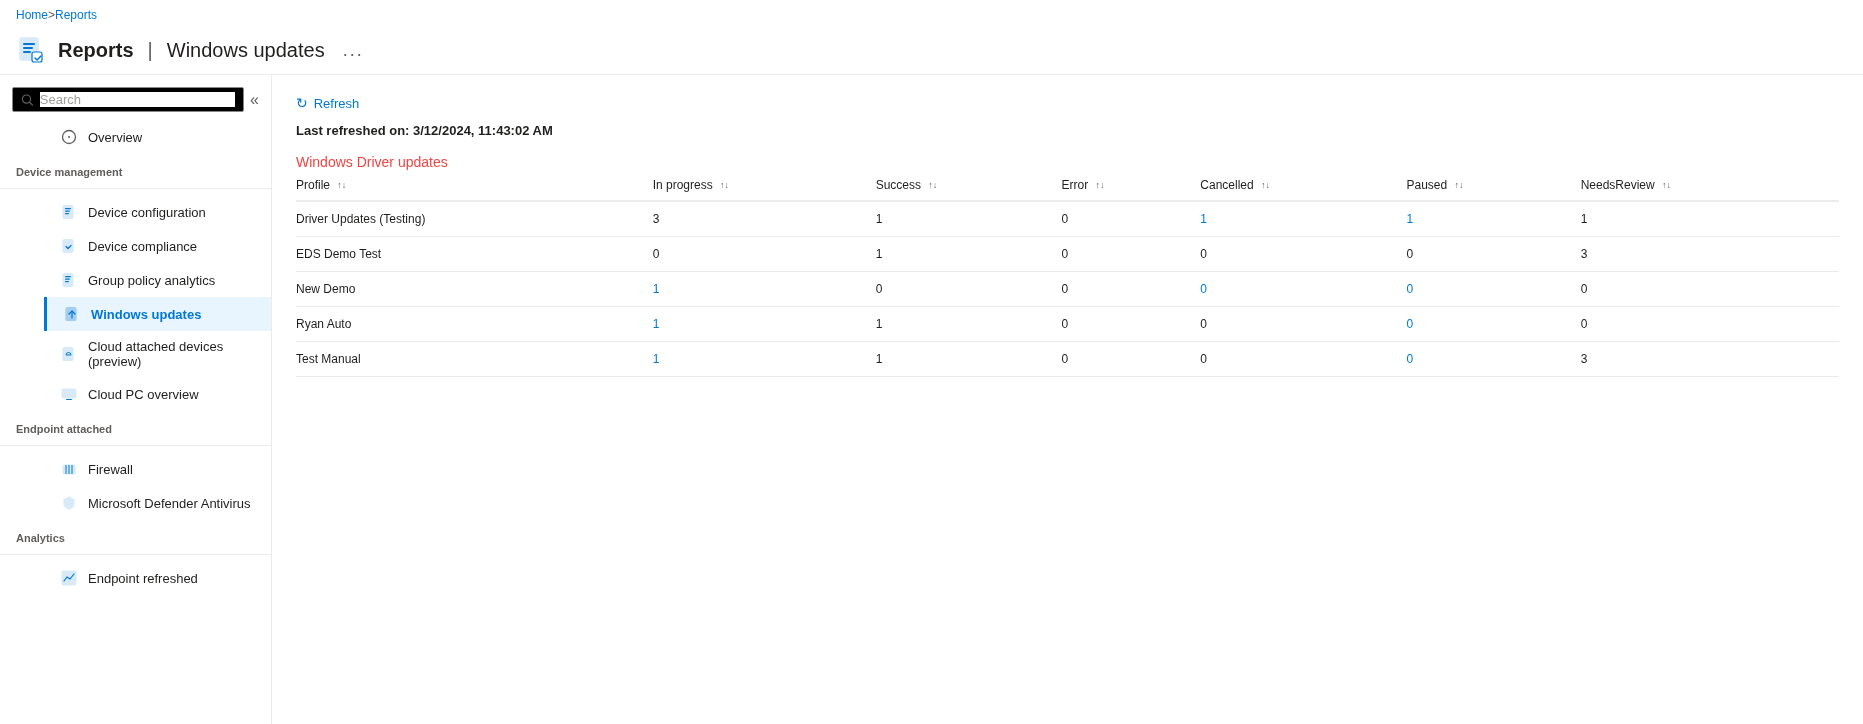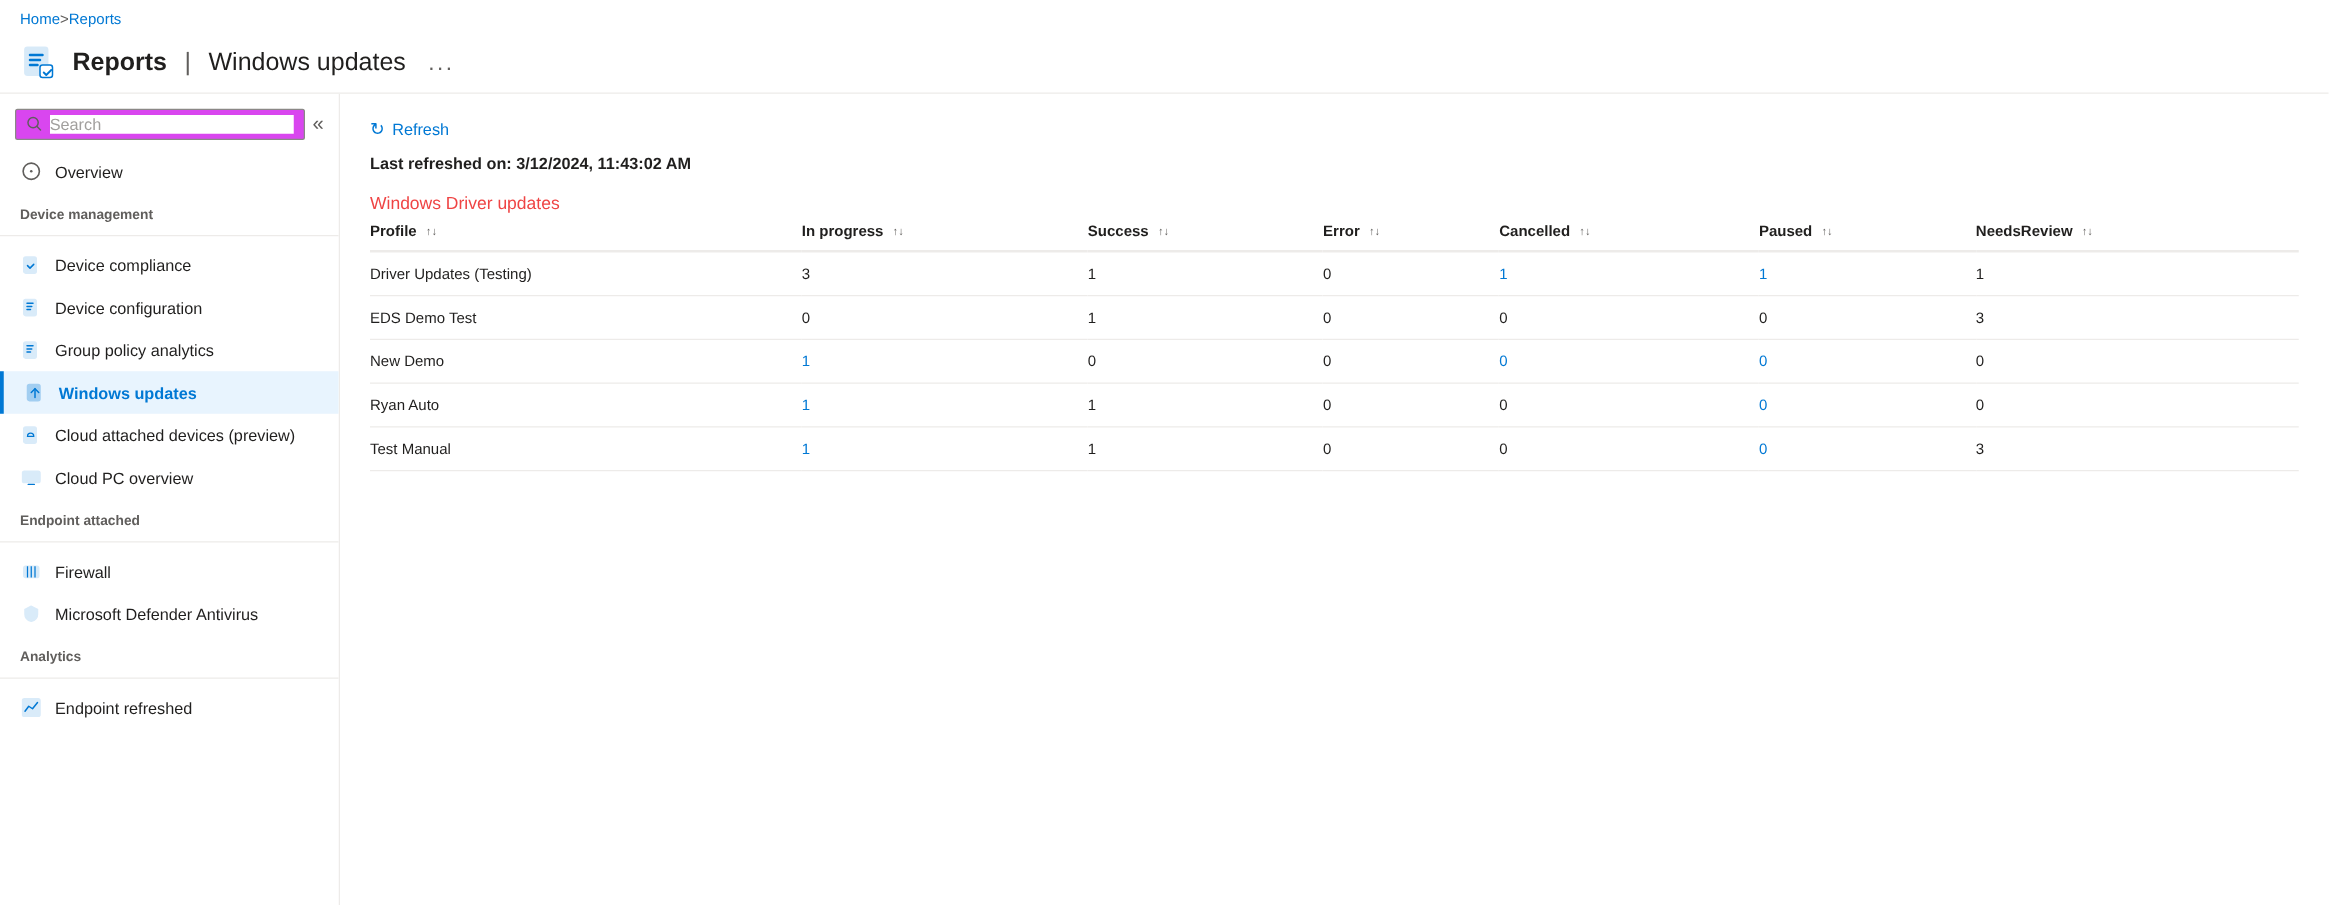--- a/index.html
+++ b/index.html
@@ -17,44 +17,44 @@
     .app-header-sep { color: #605e5c; font-size: 20px; font-weight: 300; margin: 0 4px; }
     .app-header-sub { font-size: 20px; font-weight: 400; color: #201f1e; }
     .app-header-more { color: #605e5c; font-size: 18px; margin-left: 8px; cursor: pointer; letter-spacing: 2px; }
 
     
     .main-layout { display: flex; flex: 1; overflow: hidden; }
 
     
     .sidebar { width: 272px; min-width: 272px; border-right: 1px solid #edebe9; display: flex; flex-direction: column; overflow-y: auto; padding-bottom: 16px; }
     .sidebar-search-row { display: flex; align-items: center; padding: 12px 12px 8px 12px; gap: 6px; }
-    .sidebar-search { display: flex; align-items: flex-start; flex: 1; border: 1px solid #8a8886; border-radius: 2px; padding: 4px 8px; gap: 6px; background: #d946ef; }
+    .sidebar-search { display: flex; align-items: flex-end; flex: 1; border: 1px solid #8a8886; border-radius: 2px; padding: 4px 8px; gap: 6px; background: #000000; }
     .sidebar-search input { border: none; outline: none; font-size: 13px; width: 100%; color: #201f1e; }
     .sidebar-search input::placeholder { color: #a19f9d; }
     .sidebar-collapse { color: #605e5c; cursor: pointer; font-size: 16px; display: flex; align-items: center; }
 
-    .sidebar-nav-item { display: flex; align-items: center; gap: 10px; padding: 8px 16px; cursor: pointer; color: #201f1e; font-size: 13px; }
+    .sidebar-nav-item { display: flex; align-items: center; gap: 10px; padding: 8px 16px; cursor: pointer; color: #201f1e; font-size: 13px; margin-left: 44px; }
     .sidebar-nav-item.active { background: #e8f4fe; color: #0078d4; font-weight: 600; border-left: 3px solid #0078d4; }
     .sidebar-nav-item .nav-icon { width: 18px; height: 18px; display: flex; align-items: center; justify-content: center; flex-shrink: 0; }
     .sidebar-nav-item .nav-icon svg { width: 16px; height: 16px; }
 
     .sidebar-section-label { font-size: 11px; font-weight: 600; color: #605e5c; padding: 12px 16px 4px 16px; text-transform: none; }
     .sidebar-divider { border: none; border-top: 1px solid #edebe9; margin: 6px 0; }
 
     
     .content { flex: 1; padding: 16px 24px; overflow-y: auto; }
     .refresh-row { display: flex; align-items: center; gap: 8px; margin-bottom: 8px; }
     .refresh-btn { display: flex; align-items: center; gap: 6px; background: none; border: none; color: #0078d4; cursor: pointer; font-size: 13px; padding: 4px 0; }
     .refresh-icon { font-size: 14px; }
     .last-refreshed { font-size: 13px; font-weight: 600; color: #201f1e; margin-bottom: 16px; }
     .section-title { font-size: 14px; font-weight: 400; color: #ef4444; }
 
     
     .data-table { width: 100%; border-collapse: collapse; }
-    .data-table th { text-align: left; font-weight: 700; font-size: 12px; color: #201f1e; border-bottom: 2px solid #edebe9; padding: 8px 12px 8px 0; white-space: nowrap; }
+    .data-table th { text-align: left; font-weight: 400; font-size: 12px; color: #201f1e; border-bottom: 2px solid #edebe9; padding: 8px 12px 8px 0; white-space: nowrap; }
     .data-table th .sort-icons { display: inline-flex; flex-direction: column; margin-left: 4px; vertical-align: middle; font-size: 9px; color: #605e5c; line-height: 1; }
     .data-table td { font-size: 12px; color: #201f1e; border-bottom: 1px solid #edebe9; padding: 10px 12px 10px 0; vertical-align: middle; }
     .data-table td.link { color: #0078d4; cursor: pointer; }
   </style>
 </head>
 <body>
 
 <div class="breadcrumb">
   <a href="#" style="color:#0078d4;text-decoration:none;">Home</a>
   <span>&gt;</span>
@@ -102,36 +102,36 @@
       <span>Overview</span>
     </div>
 
     <div class="sidebar-section-label">Device management</div>
     <hr class="sidebar-divider">
 
     <div class="sidebar-nav-item">
       <span class="nav-icon">
         <svg width="16" height="16" viewBox="0 0 16 16" fill="none">
           <rect x="2" y="1.5" width="10" height="13" rx="1.5" fill="#0078d4" opacity="0.15" stroke="#0078d4" stroke-width="1.2"></rect>
-          <path d="M5 8.5l2 2 3-3" stroke="#0078d4" stroke-width="1.2" stroke-linecap="round" stroke-linejoin="round"></path>
-        </svg>
-      </span>
-      <span>Device compliance</span>
-    </div>
-
-    <div class="sidebar-nav-item">
-      <span class="nav-icon">
-        <svg width="16" height="16" viewBox="0 0 16 16" fill="none">
-          <rect x="2" y="1.5" width="10" height="13" rx="1.5" fill="#0078d4" opacity="0.15" stroke="#0078d4" stroke-width="1.2"></rect>
           <rect x="4" y="4" width="6" height="1.2" rx="0.6" fill="#0078d4"></rect>
           <rect x="4" y="6.5" width="5" height="1.2" rx="0.6" fill="#0078d4"></rect>
           <rect x="4" y="9" width="4" height="1.2" rx="0.6" fill="#0078d4"></rect>
         </svg>
       </span>
       <span>Device configuration</span>
+    </div>
+
+    <div class="sidebar-nav-item">
+      <span class="nav-icon">
+        <svg width="16" height="16" viewBox="0 0 16 16" fill="none">
+          <rect x="2" y="1.5" width="10" height="13" rx="1.5" fill="#0078d4" opacity="0.15" stroke="#0078d4" stroke-width="1.2"></rect>
+          <path d="M5 8.5l2 2 3-3" stroke="#0078d4" stroke-width="1.2" stroke-linecap="round" stroke-linejoin="round"></path>
+        </svg>
+      </span>
+      <span>Device compliance</span>
     </div>
 
     <div class="sidebar-nav-item">
       <span class="nav-icon">
         <svg width="16" height="16" viewBox="0 0 16 16" fill="none">
           <rect x="2" y="1.5" width="10" height="13" rx="1.5" fill="#0078d4" opacity="0.15" stroke="#0078d4" stroke-width="1.2"></rect>
           <rect x="4" y="4" width="6" height="1.2" rx="0.6" fill="#0078d4"></rect>
           <rect x="4" y="6.5" width="5" height="1.2" rx="0.6" fill="#0078d4"></rect>
           <rect x="4" y="9" width="4" height="1.2" rx="0.6" fill="#0078d4"></rect>
         </svg>

